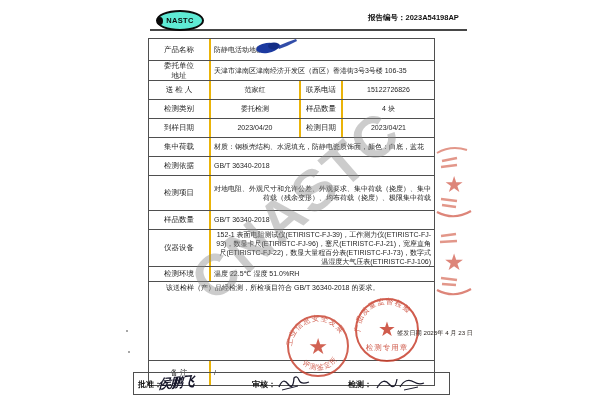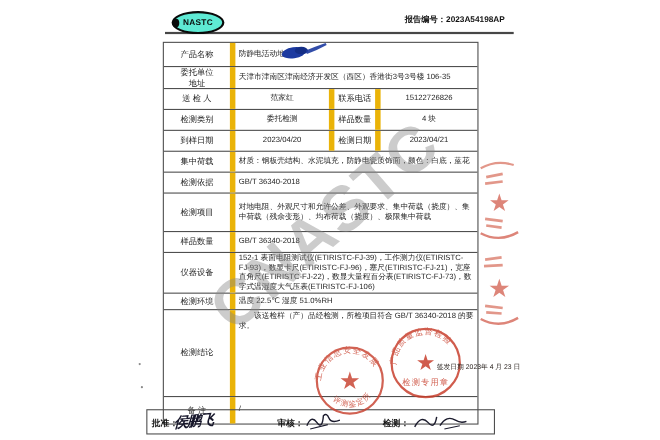--- a/index.html
+++ b/index.html
@@ -14,21 +14,21 @@
   .hrule{left:150px;top:29px;width:317px;height:2px;background:#474747;z-index:2;}
   
   .wm{left:140px;top:135px;width:310px;height:140px;display:flex;align-items:center;justify-content:center;
       transform:rotate(-41deg);font-size:58px;font-weight:bold;color:#878787;opacity:.42;
       letter-spacing:2px;z-index:4;pointer-events:none;}
   
   .tbl{left:148px;top:38px;width:285px;border:1px solid #4f4f4f;z-index:2;background:transparent;}
   .tr{display:flex;border-top:1px solid #4f4f4f;}
   .tr:first-child{border-top:none;}
   .td{box-sizing:border-box;padding:1px 3px;display:flex;align-items:center;line-height:1.3;}
-  .td + .td{border-left:5px solid #eab308;}
+  .td + .td{border-left:2px solid #eab308;text-align:right;}
   .lbl{width:60px;justify-content:center;text-align:center;font-size:7.5px;flex:none;}
   .lbl .narrow{display:inline-block;width:36px;}
   .w90{width:90px;flex:none;}
   .w42{width:42px;flex:none;justify-content:center;text-align:center;font-size:7.5px;}
   .fill{flex:1;min-width:0;}
   .v{font-size:7px;}
   .c{justify-content:center;text-align:center;}
   .top{align-items:flex-start;}
   .indent{text-indent:14px;margin:0;}
   
@@ -101,21 +101,20 @@
   </div>
   <div class="tr" style="height:36px">
     <div class="td lbl">仪器设备</div>
     <div class="td v fill">152-1 表面电阻测试仪(ETIRISTC-FJ-39)，工作测力仪(ETIRISTC-FJ-93)，数显卡尺(ETIRISTC-FJ-96)，塞尺(ETIRISTC-FJ-21)，宽座直角尺(ETIRISTC-FJ-22)，数显大量程百分表(ETIRISTC-FJ-73)，数字式温湿度大气压表(ETIRISTC-FJ-106)</div>
   </div>
   <div class="tr" style="height:14px">
     <div class="td lbl">检测环境</div>
     <div class="td v fill">温度 22.5℃  湿度 51.0%RH</div>
   </div>
   <div class="tr" style="height:78px">
-    <div class="td lbl">检测结论</div>
     <div class="td v fill top">
       <p class="indent">该送检样（产）品经检测，所检项目符合 GB/T 36340-2018 的要求。</p>
     </div>
   </div>
   <div class="tr" style="height:24px">
     <div class="td lbl">备 注</div>
     <div class="td v fill">/</div>
   </div>
 </div>
 

